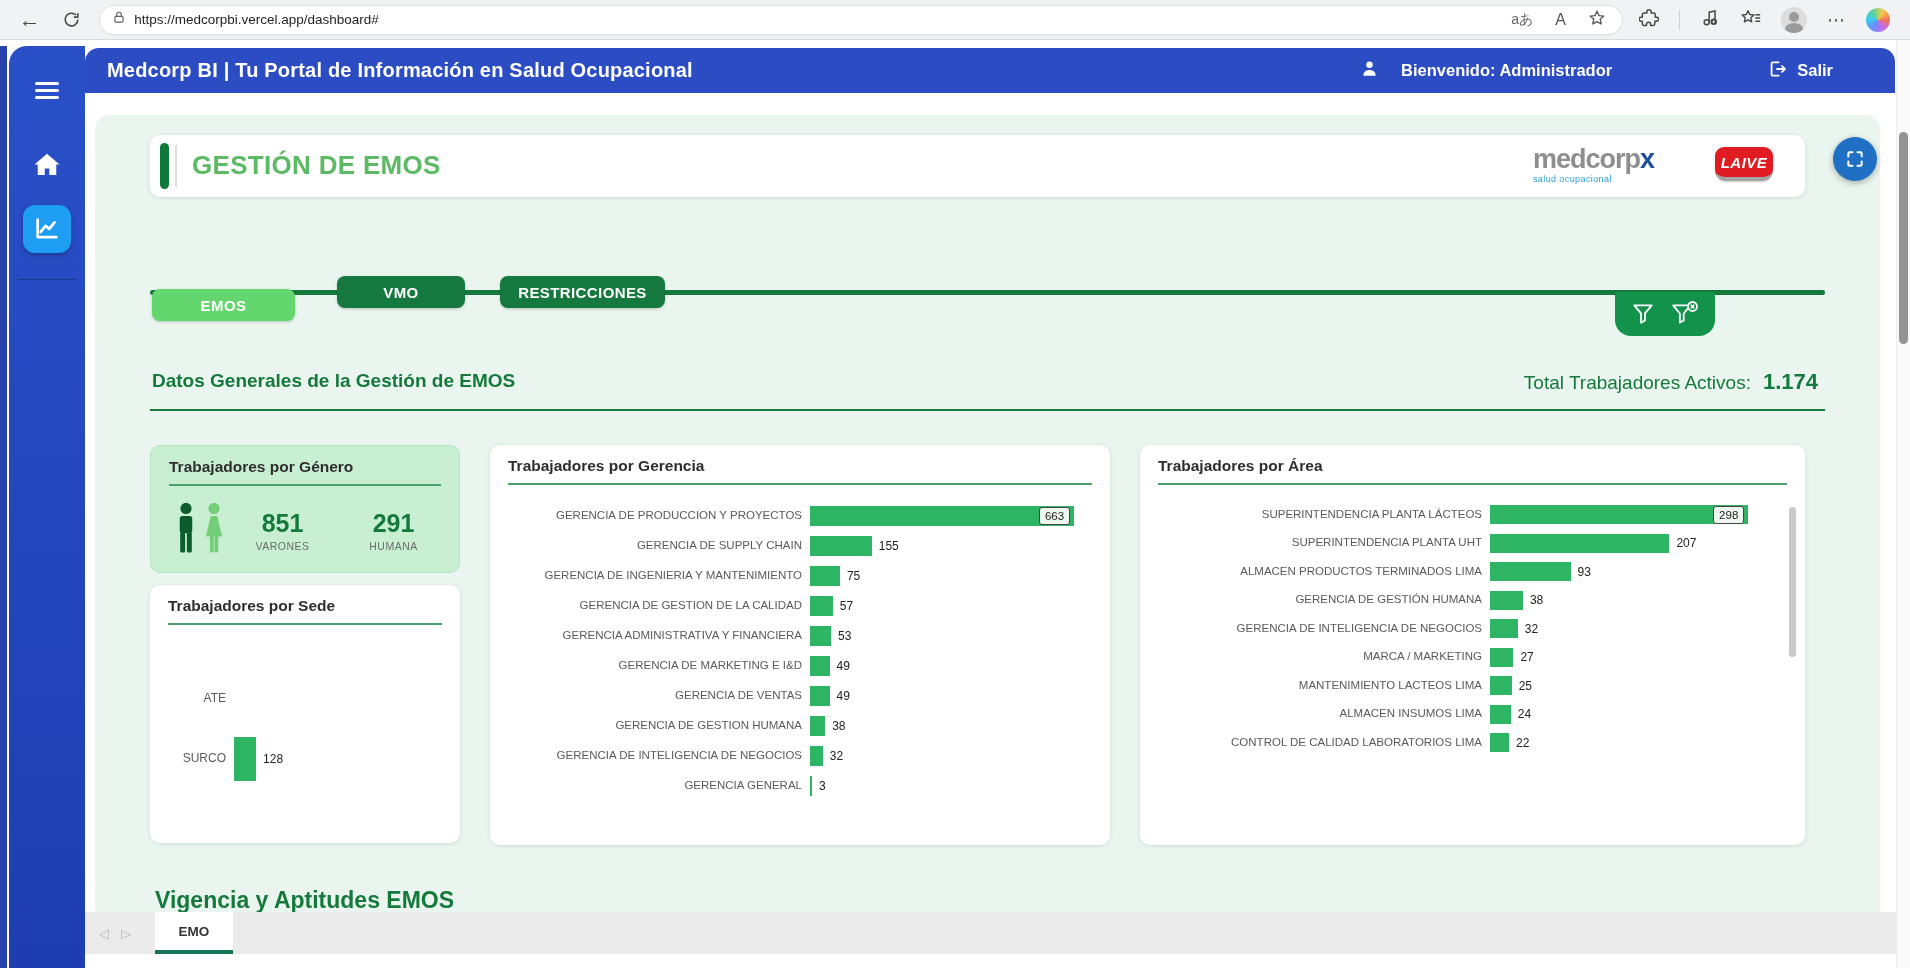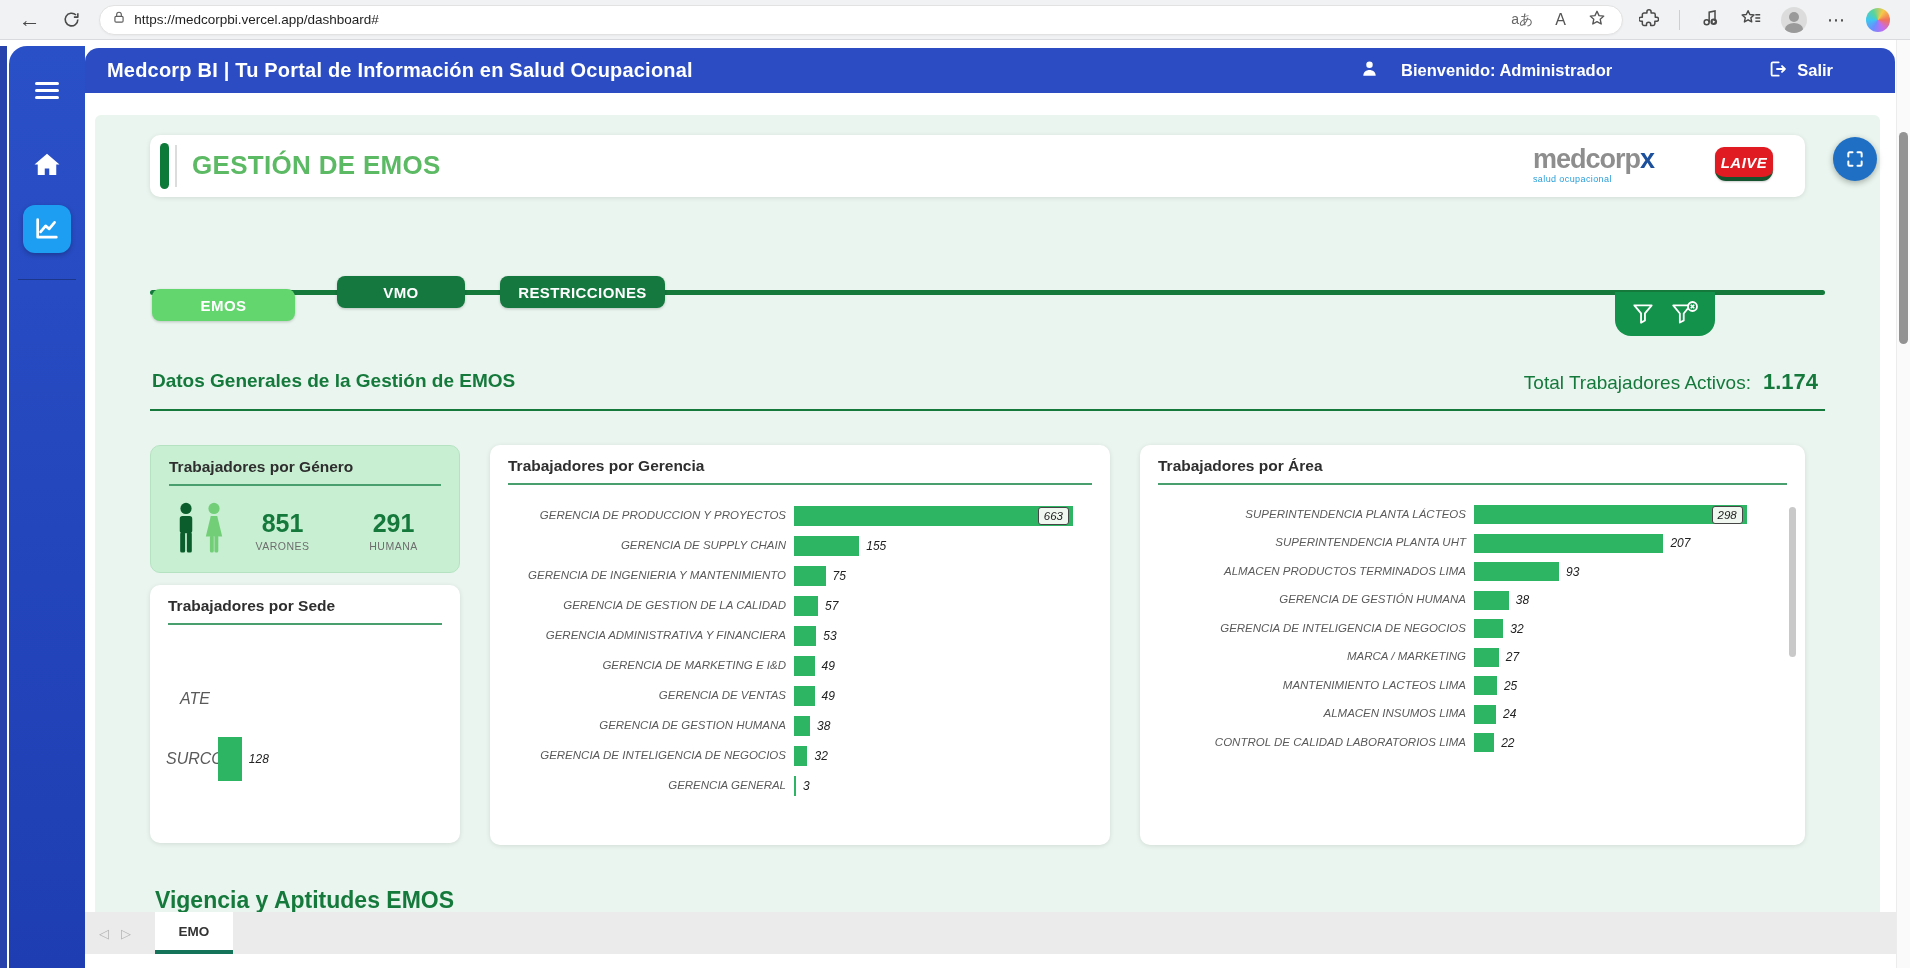--- a/index.html
+++ b/index.html
@@ -58,36 +58,36 @@
   .app-header {
     position:absolute; left:85px; top:8px; width:1810px; height:45px;
     background:#2b4cc2; border-radius:14px 14px 0 0; display:flex; align-items:center; color:#fff;
   }
   .app-title { margin-left:22px; font-size:20px; font-weight:700; letter-spacing:.2px; flex:1; }
   .welcome { display:flex; align-items:center; gap:22px; font-size:16.5px; font-weight:600; margin-right:155px; }
   .logout { display:flex; align-items:center; gap:10px; font-size:16.5px; font-weight:600; margin-right:62px; cursor:pointer; }
   
   .panel {
     position:absolute; left:95px; top:75px; width:1785px; height:853px;
-    background:#e9f5ee; border-radius:6px;
+    background:#e9f5ee; border-radius:14px;
   }
   .card { background:#fff; border-radius:10px; box-shadow:0 1px 5px rgba(0,0,0,.10); position:absolute; }
   .report-header { left:55px; top:20px; width:1655px; height:62px; }
   .accent-bar { position:absolute; left:10px; top:8px; width:9px; height:46px; border-radius:5px; background:#0d7a3a; }
   .accent-line { position:absolute; left:25px; top:10px; width:2px; height:42px; background:#dcdcdc; }
   .report-title { position:absolute; left:42px; top:15px; font-size:26px; font-weight:700; color:#5cb964; letter-spacing:.3px; }
   .medcorp-logo { position:absolute; right:150px; top:11px; line-height:1; }
   .medcorp-main { font-size:27px; font-weight:700; color:#8e8e8e; letter-spacing:-1px; }
   .medcorp-x { font-size:27px; font-weight:700; color:#1c4f9c; }
   .medcorp-sub { font-size:9px; color:#2a9fd8; margin-top:2px; letter-spacing:.4px; }
   .laive-logo {
     position:absolute; right:32px; top:12px; width:58px; height:34px; background:#e01b22;
     border-radius:9px 9px 11px 11px; display:flex; align-items:center; justify-content:center;
     color:#fff; font-weight:700; font-style:italic; font-size:15px; letter-spacing:.5px;
-    border-bottom:4px solid #14532d; box-shadow:0 1px 2px rgba(0,0,0,.2);
+    border-bottom:4px solid #a3a3a3; box-shadow:0 1px 2px rgba(0,0,0,.2);
   }
   
   .tabs-row { position:absolute; left:55px; right:55px; top:158px; height:46px; }
   .tabs-line { position:absolute; left:0; right:0; top:17px; height:5px; background:#15793c; border-radius:3px; }
   .tab { position:absolute; top:3px; height:32px; border-radius:8px; display:flex; align-items:center; justify-content:center;
     color:#fff; font-weight:700; font-size:15px; letter-spacing:.4px; cursor:pointer; z-index:2; box-shadow:0 1px 3px rgba(0,0,0,.2);}
   .tab-active { background:#63d66e; left:2px; width:143px;margin-top:13px; }
   .tab-vmo { background:#15793f; left:187px; width:128px; }
   .tab-rest { background:#15793f; left:350px; width:165px; }
   .filter-badge { position:absolute; right:110px; top:19px; width:100px; height:44px; background:#12924a;
@@ -106,29 +106,29 @@
   .mini-underline { position:absolute; left:18px; right:18px; top:38px; height:2px; background:#4a9f6e; }
   .gender-body { position:absolute; left:16px; right:10px; top:50px; bottom:8px; display:flex; align-items:center; }
   .gender-icons { display:flex; align-items:flex-end; gap:2px; margin-left:6px; }
   .gval { text-align:center; flex:1; }
   .gval .num { font-size:25px; font-weight:700; color:#15793c; }
   .gval .lab { font-size:10.5px; color:#6d6d6d; letter-spacing:.5px; margin-top:2px; }
   
   .sede-card { left:55px; top:470px; width:310px; height:258px; }
   .gerencia-card { left:395px; top:330px; width:620px; height:400px; }
   .area-card { left:1045px; top:330px; width:665px; height:400px; }
-  .chart-wrap { position:absolute; left:16px; right:16px; top:58px;font-style:italic; }
+  .chart-wrap { position:absolute; left:32px; right:16px; top:58px; }
   .sede-card .chart-wrap { top:92px; }
   .hrow { display:flex; align-items:center; }
   .hlabel { text-align:right; color:#5a5a5a; font-size:11.5px; padding-right:8px; flex:none; line-height:1.15; }
   .harea { flex:1; display:flex; align-items:center; }
   .hbar { background:#2db563; display:flex; align-items:center; justify-content:flex-end; min-width:2px; cursor:pointer; }
   .vbadge { background:#f0f7f0; border:1px solid #454545; border-radius:3px; font-size:11.5px; padding:0 5px; margin-right:4px; color:#1c1c1c; line-height:16px; white-space:nowrap; }
   .vtext { margin-left:7px; font-size:12px; color:#222; }
-  #sede-chart .hlabel { width:52px; font-size:16px; }
+  #sede-chart .hlabel { width:52px; font-size:12px; }
   #sede-chart .hrow { height:44px; margin-bottom:16px; }
   #sede-chart .hbar { height:44px; }
   #sede-chart .vbadge { font-size:13.5px; padding:2px 7px; margin-right:8px; line-height:17px;}
   #gerencia-chart .hlabel { width:288px; }
   #gerencia-chart .hrow { height:25px; margin-bottom:5px; }
   #gerencia-chart .hbar { height:20px; }
   #area-chart .hlabel { width:318px; }
   #area-chart .hrow { height:23px; margin-bottom:5.5px; }
   #area-chart .hbar { height:19px; }
   .inner-scroll { position:absolute; right:9px; top:62px; width:7px; height:150px; background:#c9c9c9; border-radius:4px; cursor:pointer;}

